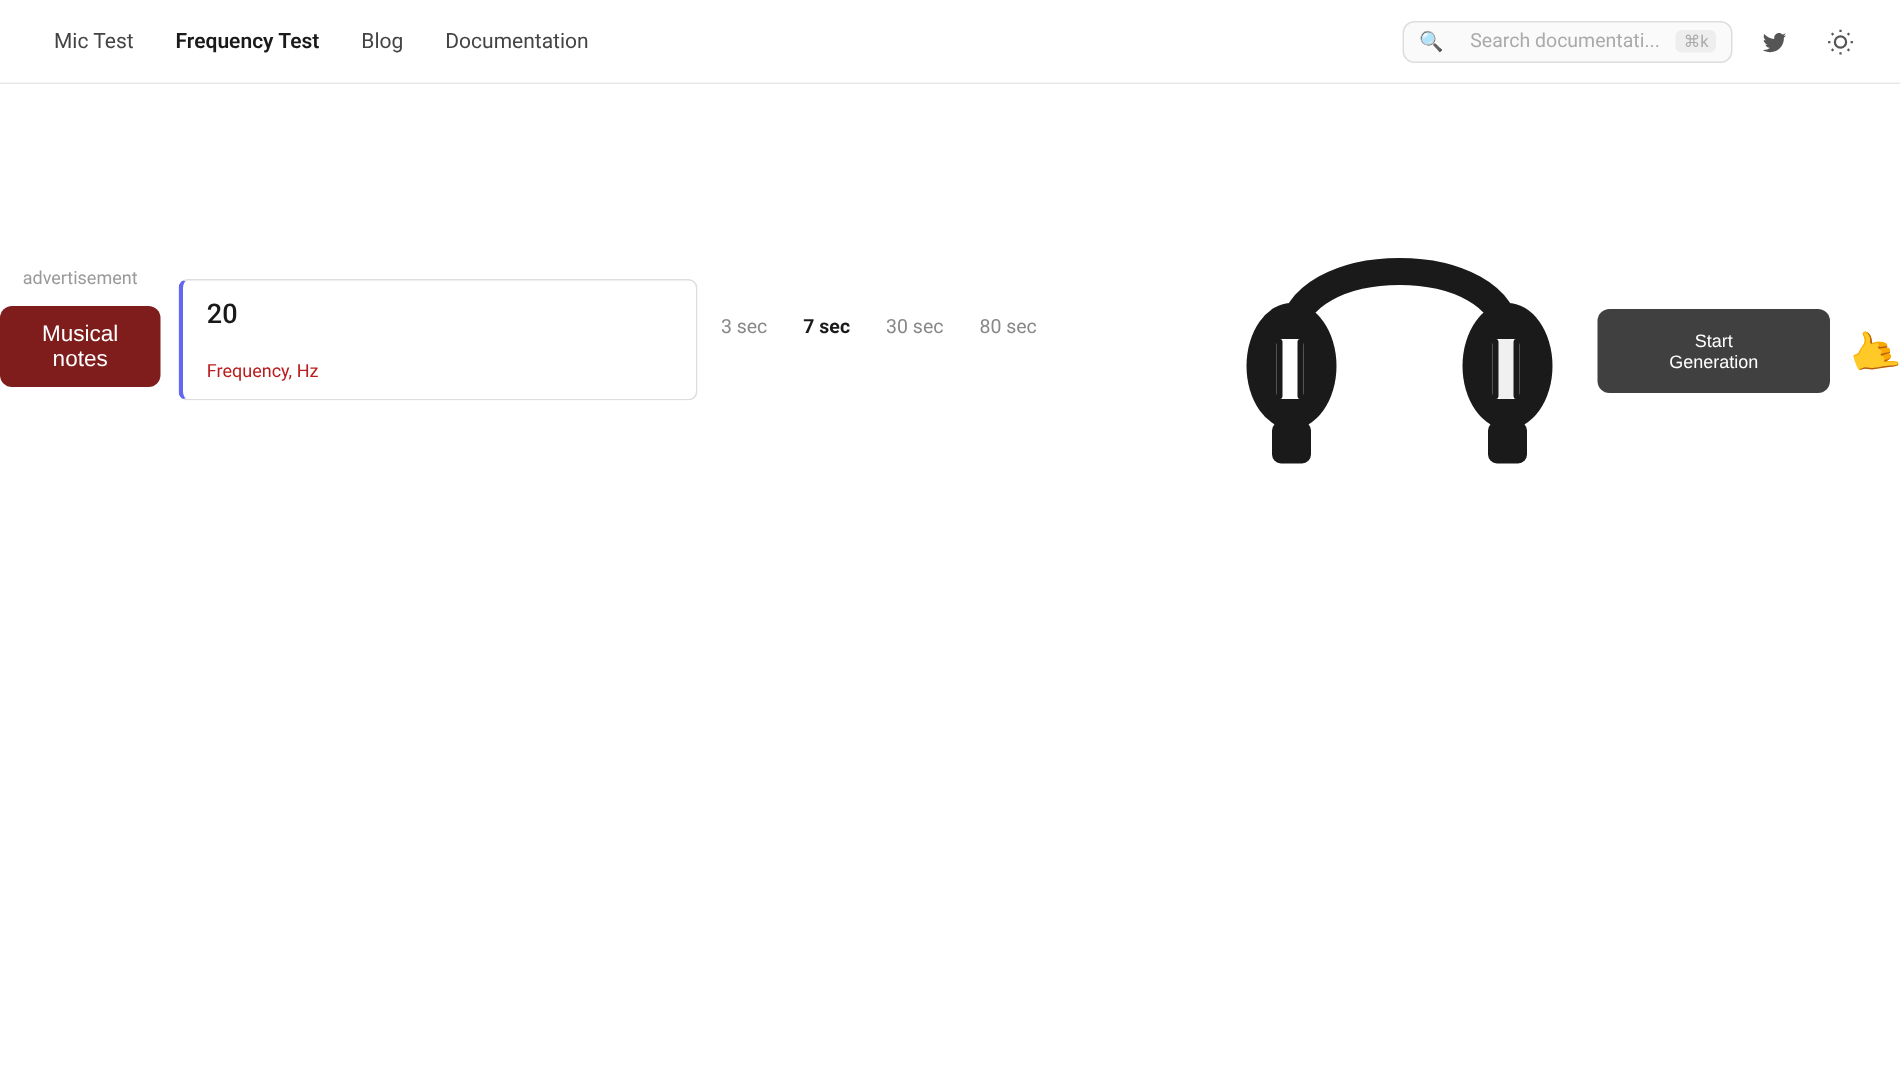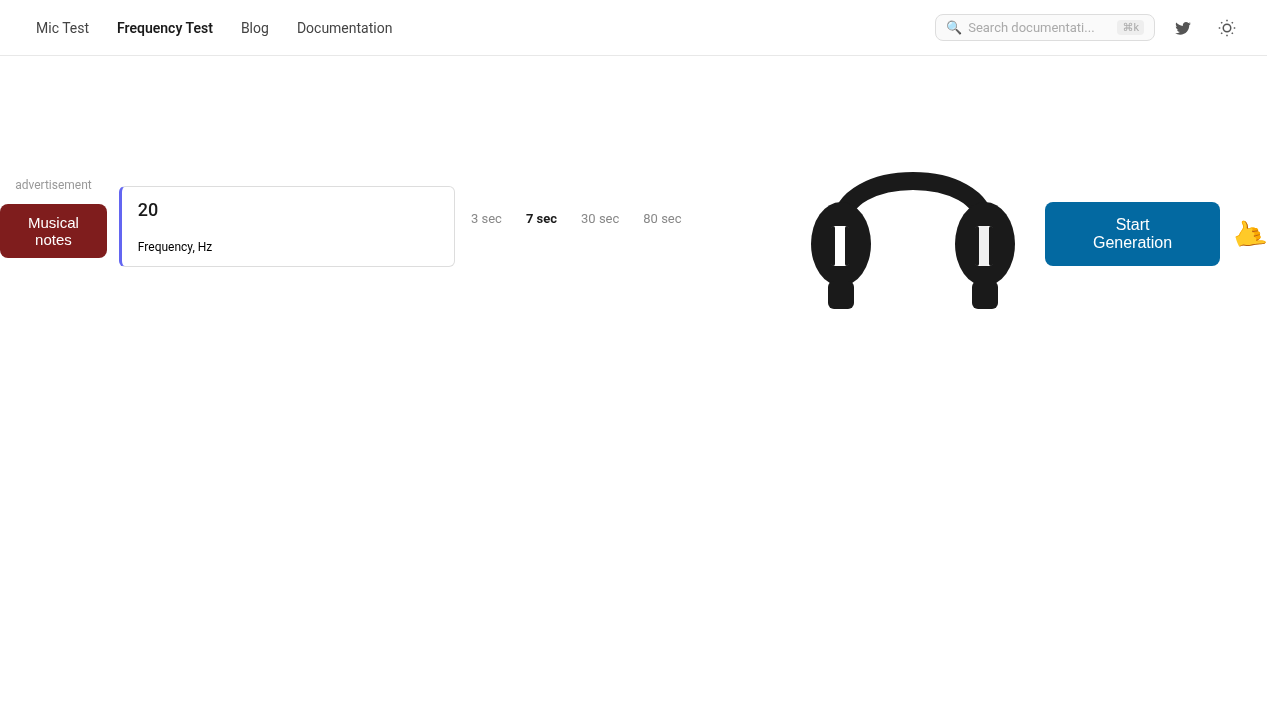--- a/index.html
+++ b/index.html
@@ -128,21 +128,21 @@
       margin-bottom: 16px;
       border-left: 3px solid #6366f1;
     }
     .freq-value {
       font-size: 18px;
       font-weight: 500;
       color: #1a1a1a;
     }
     .freq-label {
       font-size: 12px;
-      color: #000000;
+      color: #b91c1c;
       margin-top: 20px;
     }
 
     
     .duration-selector {
       display: flex;
       gap: 16px;
       margin-bottom: 32px;
       width: 720px;
     }
@@ -166,26 +166,26 @@
       height: 240px;
     }
 
     
     .start-section {
       display: flex;
       align-items: center;
       gap: 12px;
     }
     .start-button {
-      background: #0369a1;
+      background: #404040;
       color: white;
       border: none;
       border-radius: 8px;
       padding: 14px 48px;
-      font-size: 16px;
+      font-size: 12px;
       cursor: pointer;
       font-weight: 500;
     }
     .cursor-emoji {
       font-size: 28px;
       transform: rotate(-20deg);
       display: inline-block;
     }
   </style>
 </head>
@@ -194,21 +194,21 @@
 <nav>
   <div class="nav-links">
     <a class="nav-link">Mic Test</a>
     <a class="nav-link active">Frequency Test</a>
     <a class="nav-link">Blog</a>
     <a class="nav-link">Documentation</a>
   </div>
   <div class="nav-right">
     <div class="search-box">
       <span>🔍</span>
-      <span style="font-size:13px;color:#aaa;">Search documentati...</span>
+      <span style="font-size:13px;color:#aaa;margin-left:12px;">Search documentati...</span>
       <span class="kbd">⌘k</span>
     </div>
     <div class="nav-icon-btn">
       <svg width="18" height="18" viewBox="0 0 24 24" fill="currentColor">
         <path d="M22.46 6c-.77.35-1.6.58-2.46.69.88-.53 1.56-1.37 1.88-2.38-.83.5-1.75.85-2.72 1.05C18.37 4.5 17.26 4 16 4c-2.35 0-4.27 1.92-4.27 4.29 0 .34.04.67.11.98C8.28 9.09 5.11 7.38 3 4.79c-.37.63-.58 1.37-.58 2.15 0 1.49.75 2.81 1.91 3.56-.71 0-1.37-.2-1.95-.5v.03c0 2.08 1.48 3.82 3.44 4.21a4.22 4.22 0 0 1-1.93.07 4.28 4.28 0 0 0 4 2.98 8.521 8.521 0 0 1-5.33 1.84c-.34 0-.68-.02-1.02-.06C3.44 20.29 5.7 21 8.12 21 16 21 20.33 14.46 20.33 8.79c0-.19 0-.37-.01-.56.84-.6 1.56-1.36 2.14-2.23z"></path>
       </svg>
     </div>
     <div class="nav-icon-btn">
       <svg width="18" height="18" viewBox="0 0 24 24" fill="none" stroke="currentColor" stroke-width="2">
         <circle cx="12" cy="12" r="5"></circle>

